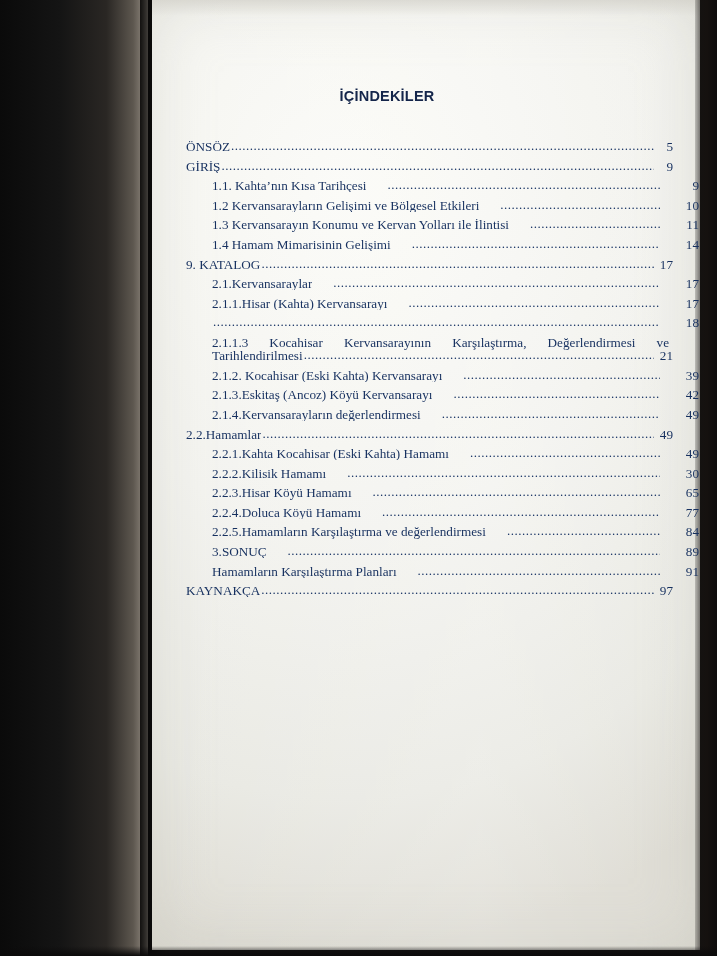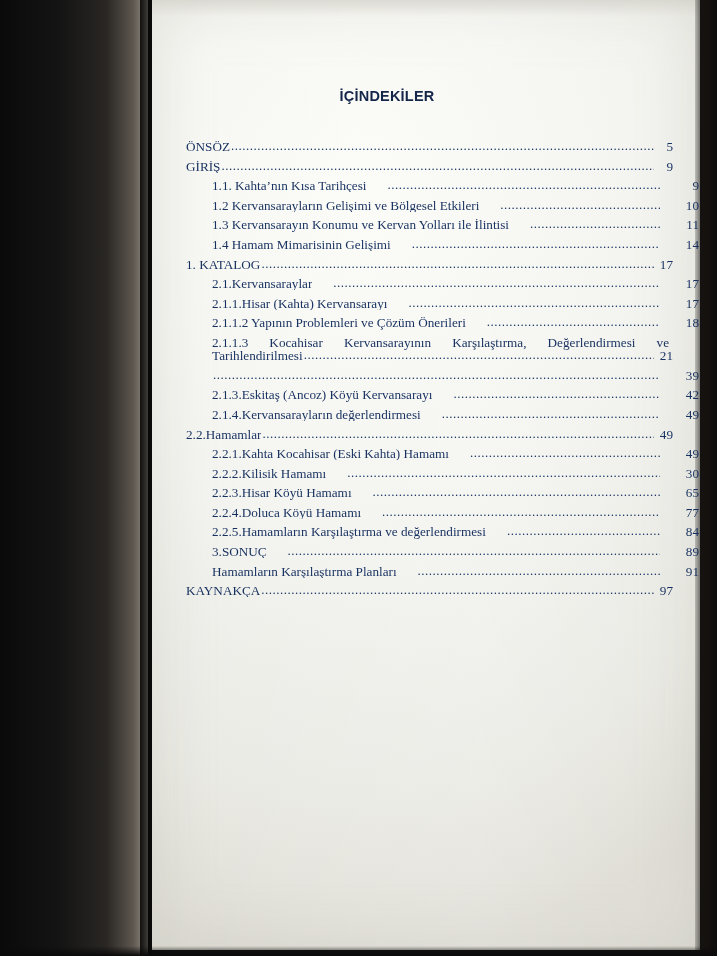--- a/index.html
+++ b/index.html
@@ -215,48 +215,48 @@
             <span class="label">1.3 Kervansarayın Konumu ve Kervan Yolları ile İlintisi</span>
             <span class="dots">....................................................................................................................................................</span>
             <span class="page">11</span>
           </div>
           <div class="row lvl1">
             <span class="label">1.4 Hamam Mimarisinin Gelişimi</span>
             <span class="dots">....................................................................................................................................................</span>
             <span class="page">14</span>
           </div>
           <div class="row lvl0">
-            <span class="label">1. KATALOG</span>
+            <span class="label">9. KATALOG</span>
             <span class="dots">....................................................................................................................................................</span>
             <span class="page">17</span>
           </div>
           <div class="row lvl1">
             <span class="label">2.1.Kervansaraylar</span>
             <span class="dots">....................................................................................................................................................</span>
             <span class="page">17</span>
           </div>
           <div class="row lvl1">
             <span class="label">2.1.1.Hisar (Kahta) Kervansarayı</span>
             <span class="dots">....................................................................................................................................................</span>
             <span class="page">17</span>
           </div>
           <div class="row lvl1">
-            <span class="label">2.1.1.2 Yapının Problemleri ve Çözüm Önerileri</span>
             <span class="dots">....................................................................................................................................................</span>
             <span class="page">18</span>
           </div>
           <div class="row wrap">
             <span class="line1">2.1.1.3  Kocahisar  Kervansarayının  Karşılaştırma,  Değerlendirmesi  ve</span>
             <span class="line2">
               <span class="label">Tarihlendirilmesi</span>
               <span class="dots">....................................................................................................................................................</span>
               <span class="page">21</span>
             </span>
           </div>
           <div class="row lvl1">
+            <span class="label">2.1.2. Kocahisar (Eski Kahta) Kervansarayı</span>
             <span class="dots">....................................................................................................................................................</span>
             <span class="page">39</span>
           </div>
           <div class="row lvl1">
             <span class="label">2.1.3.Eskitaş (Ancoz) Köyü Kervansarayı</span>
             <span class="dots">....................................................................................................................................................</span>
             <span class="page">42</span>
           </div>
           <div class="row lvl1">
             <span class="label">2.1.4.Kervansarayların değerlendirmesi</span>

